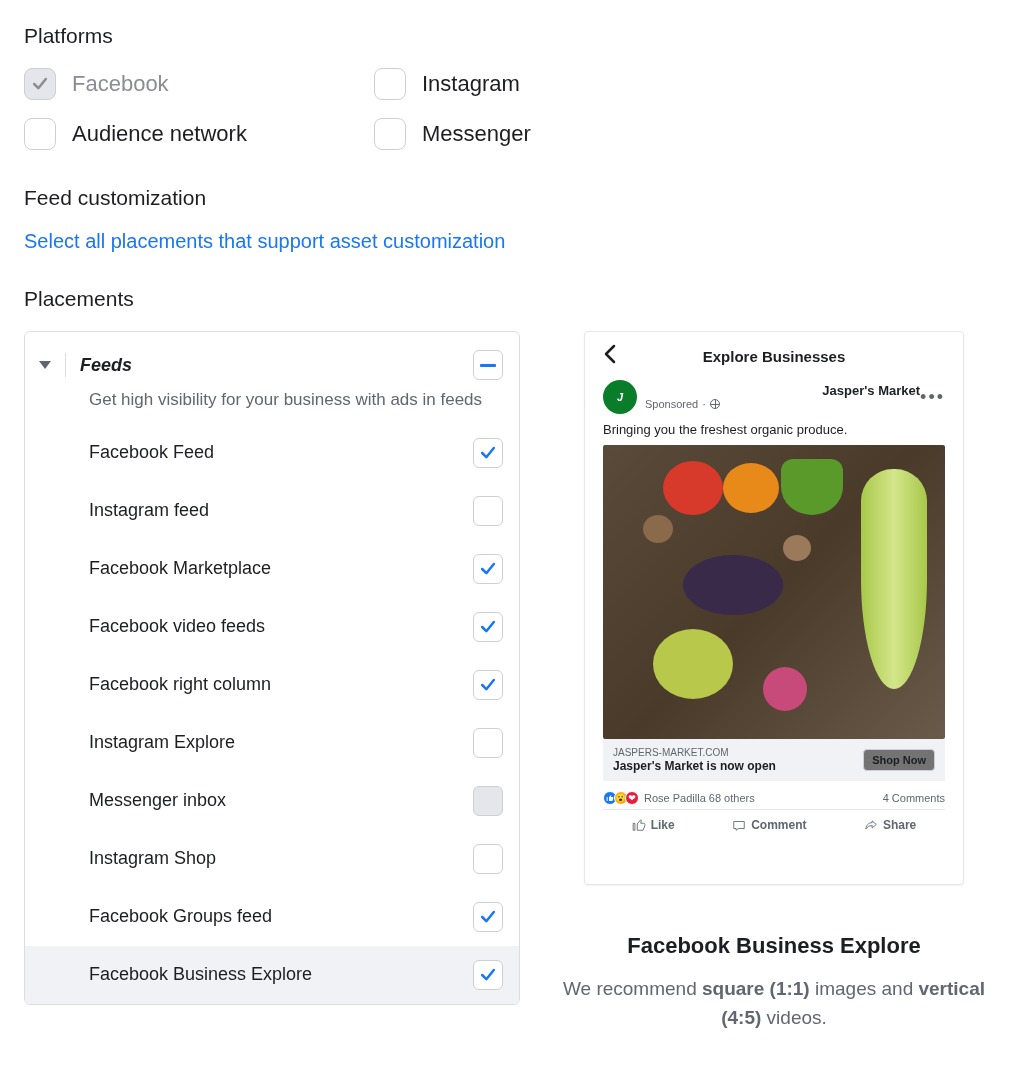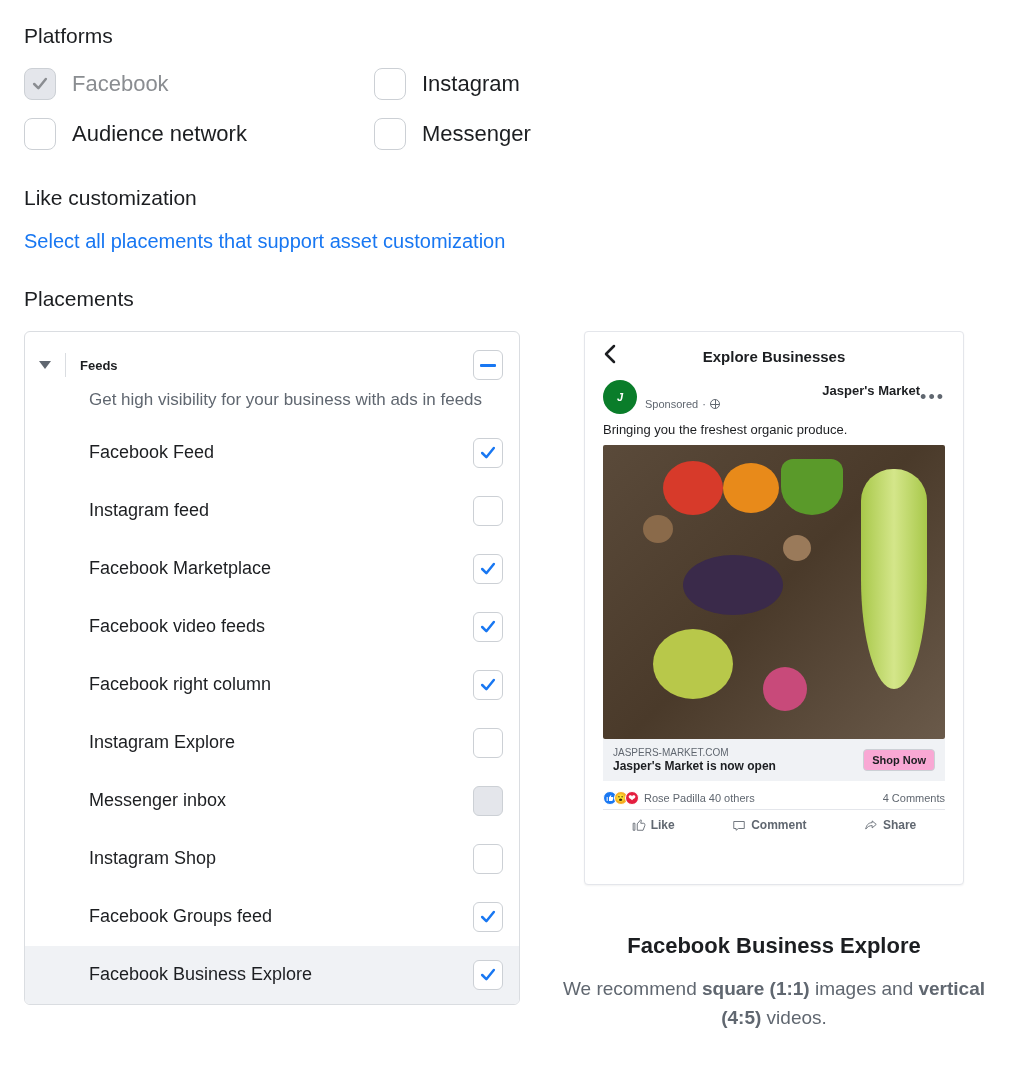--- a/index.html
+++ b/index.html
@@ -101,23 +101,24 @@
     border-top: 8px solid #606770;
     margin-right: 14px;
   }
   .vline {
     width: 1px;
     height: 24px;
     background: #dadde1;
     margin-right: 14px;
   }
   .group-title {
-    font-size: 13px;
+    font-size: 18px;
     font-weight: 700;
     flex: 1;
+    font-style: italic;
   }
   .group-desc {
     color: #606770;
     font-size: 17px;
     line-height: 1.4;
     padding: 0 16px 12px 64px;
   }
   .pl-item {
     display: flex;
     align-items: center;
@@ -228,21 +229,21 @@
     align-items: center;
     justify-content: space-between;
     margin-bottom: 6px;
   }
   .post-link-text { line-height: 1.2; }
   .post-domain { font-size: 10px; color: #606770; text-transform: uppercase; }
   .post-headline { font-size: 12px; font-weight: 700; }
   .shop-btn {
     font-size: 11px;
     font-weight: 600;
-    background: #f9a8d4;
+    background: #737373;
     border: 1px solid #ccd0d5;
     border-radius: 4px;
     padding: 4px 8px;
   }
   .reactions {
     display: flex;
     align-items: center;
     justify-content: space-between;
     font-size: 11px;
     color: #606770;
@@ -321,21 +322,21 @@
   <div class="platform-item">
     <div class="cb"></div>
     <span class="lbl">Audience network</span>
   </div>
   <div class="platform-item">
     <div class="cb"></div>
     <span class="lbl">Messenger</span>
   </div>
 </div>
 
-<div class="section-title">Like customization</div>
+<div class="section-title">Feed customization</div>
 <a class="asset-link">Select all placements that support asset customization</a>
 
 <div class="section-title">Placements</div>
 
 <div class="placements-wrap">
   <div class="placements-panel">
     <div class="group-header">
       <div class="caret"></div>
       <div class="vline"></div>
       <div class="group-title">Feeds</div>
@@ -454,21 +455,21 @@
       </div>
       <div class="reactions">
         <div class="react-icons">
           <span class="ricon" style="background:#1877f2">
             <svg viewBox="0 0 24 24" width="8" height="8">
                 <path d="M2 21h3V9H2v12zM22 11c0-1.1-.9-2-2-2h-5l1-5-1-1-6 7v11h10l3-8v-2z" fill="#fff"></path>
               </svg>
           </span>
           <span class="ricon" style="background:#f7b125">😮</span>
           <span class="ricon" style="background:#e41e3f">❤</span>
-          <span style="margin-left:8px">Rose Padilla 40 others</span>
+          <span style="margin-left:8px">Rose Padilla 68 others</span>
         </div>
         <span>4 Comments</span>
       </div>
       <div class="actions">
         <div class="act">
           <svg class="aicon" viewBox="0 0 24 24">
               <path d="M2 21h3V9H2v12zM22 11c0-1.1-.9-2-2-2h-5l1-5-1-1-6 7v11h10l3-8v-2z" fill="none" stroke="#606770" stroke-width="1.5"></path>
             </svg>
           <span>Like</span>
         </div>

